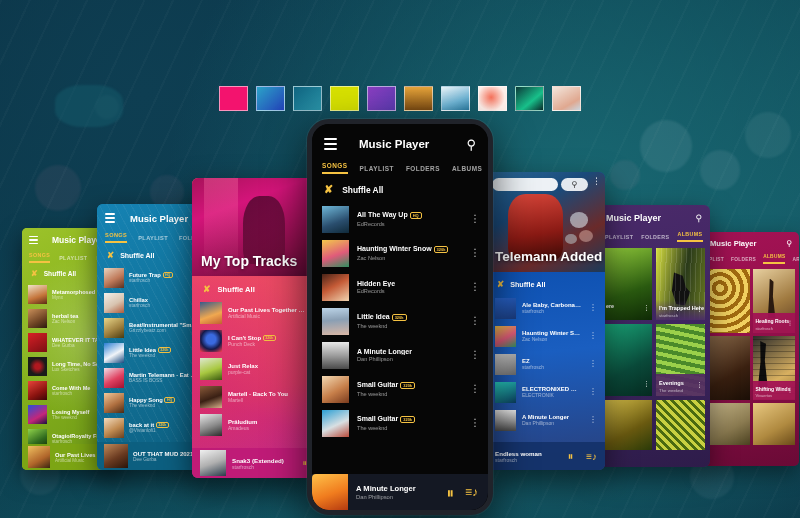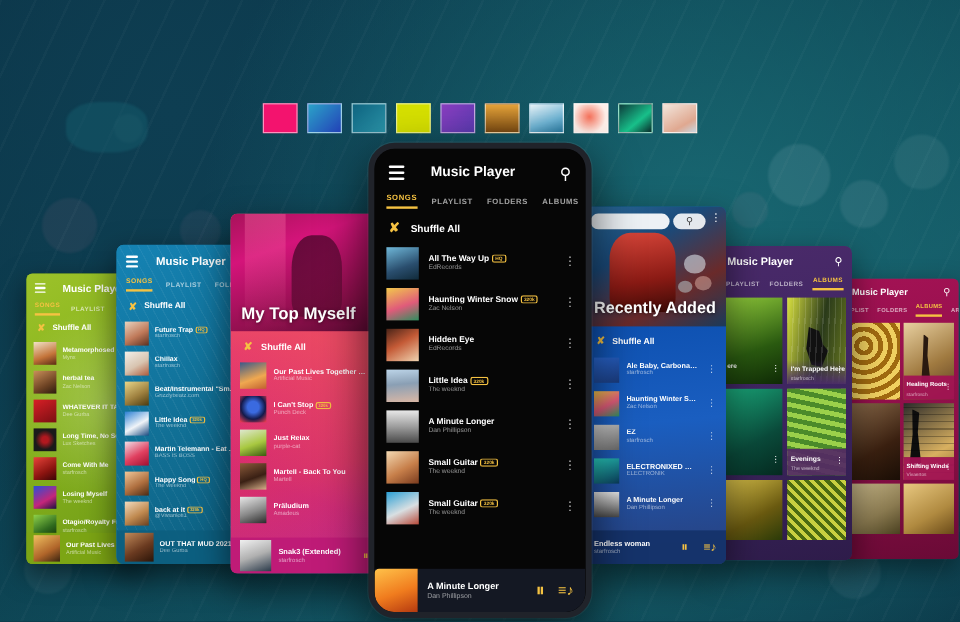--- a/index.html
+++ b/index.html
@@ -269,21 +269,21 @@
     </div>
   </div>
 
   <div class="phone" style="left:192px;top:178px;width:122px;height:300px;border-radius:6px;box-shadow:0 12px 30px rgba(0,0,0,.6);z-index:30;">
     <div class="phone-body" style="background:linear-gradient(165deg,#f0457a 0%,#e0247a 35%,#d8306c 70%,#c02a8a 100%);">
       <div style="position:absolute;inset:0;background:linear-gradient(200deg,rgba(255,140,60,.35) 35%,rgba(200,30,120,.1) 75%);"></div>
 
       <div style="position:relative;height:98px;background:linear-gradient(160deg,#a8125a 0%,#d4147a 30%,#8a0f4a 75%,#5a0a32 100%);overflow:hidden;">
         <div style="position:absolute;left:42%;top:18%;width:34%;height:70%;background:linear-gradient(150deg,rgba(0,0,0,.55),rgba(0,0,0,.15));border-radius:40% 40% 20% 20%"></div>
         <div style="position:absolute;left:10%;top:0;width:28%;height:100%;background:linear-gradient(180deg,rgba(255,120,170,.35),transparent)"></div>
-        <div style="position:absolute;left:9px;bottom:7px;color:#fff;font-size:14px;font-weight:bold;text-shadow:0 1px 3px rgba(0,0,0,.5)">My Top Myself</div>
+        <div style="position:absolute;left:9px;bottom:7px;color:#fff;font-size:14px;font-weight:bold;text-shadow:0 1px 3px rgba(0,0,0,.5)">My Top Tracks</div>
       </div>
       <div class="shuffle" style="padding:8px 11px 5px;gap:7px;position:relative;">
         <span class="xicon" style="font-size:9px">✘</span>
         <span style="color:#fff;font-size:7.6px;font-weight:bold">Shuffle All</span>
       </div>
       <div style="position:relative;">
         <div class="row" style="padding:3px 8px;gap:6px">
           <div class="art" style="width:22px;height:22px;background:linear-gradient(160deg,#3a5a8a,#f0a850 60%,#c06030)"></div>
           <div class="meta">
               <div class="t1" style="font-size:6px;font-weight:bold"><span>Our Past Lives Together</span> <span class="badge" style="font-size:3.6px;padding:0 1.5px">HQ</span></div>
@@ -334,21 +334,21 @@
     <div class="phone-body" style="background:linear-gradient(175deg,#0f4fa8 0%,#0d50b0 30%,#1a5ec0 60%,#2a3f7a 100%);">
       <div style="position:relative;height:100px;background:linear-gradient(150deg,#2a6a9a 0%,#1a4a7a 35%,#6a2a2a 70%,#1a3a5a 100%);overflow:hidden;">
         <div style="position:absolute;left:18%;top:22%;width:46%;height:66%;background:linear-gradient(170deg,#d8463a,#8a1a14 60%,#3a0a06);border-radius:32% 32% 18% 18%"></div>
         <div style="position:absolute;left:70%;top:40%;width:16%;height:16%;background:rgba(230,240,245,.55);border-radius:50%"></div>
         <div style="position:absolute;left:78%;top:58%;width:12%;height:12%;background:rgba(220,180,170,.5);border-radius:50%"></div>
         <div style="position:absolute;left:66%;top:62%;width:10%;height:10%;background:rgba(200,230,235,.45);border-radius:50%"></div>
 
         <div style="position:absolute;left:5px;top:6px;width:66px;height:13px;background:rgba(255,255,255,.92);border-radius:7px"></div>
         <div style="position:absolute;left:74px;top:6px;width:27px;height:13px;background:rgba(255,255,255,.88);border-radius:7px;color:#333;font-size:8px;text-align:center;line-height:13px">⚲</div>
         <div class="dots" style="position:absolute;right:4px;top:6px;font-size:9px;color:#fff">⋮</div>
-        <div style="position:absolute;left:8px;bottom:8px;color:#fff;font-size:13.5px;font-weight:bold;text-shadow:0 1px 3px rgba(0,0,0,.55)">Recently Added</div>
+        <div style="position:absolute;left:8px;bottom:8px;color:#fff;font-size:13.5px;font-weight:bold;text-shadow:0 1px 3px rgba(0,0,0,.55)">Telemann Added</div>
       </div>
       <div class="shuffle" style="padding:7px 10px 5px;gap:6px;position:relative;">
         <span class="xicon" style="font-size:8.5px">✘</span>
         <span style="color:#fff;font-size:7.2px;font-weight:bold">Shuffle All</span>
       </div>
       <div style="position:relative;">
         <div class="row" style="padding:3.5px 8px;gap:6px">
           <div class="art" style="width:21px;height:21px;background:linear-gradient(150deg,#2a6ad8,#1a3a7a)"></div>
           <div class="meta">
               <div class="t1" style="font-size:6px;font-weight:bold"><span>Ale Baby, Carbonara</span> <span class="badge" style="font-size:3.6px;padding:0 1.5px">HQ</span></div>

